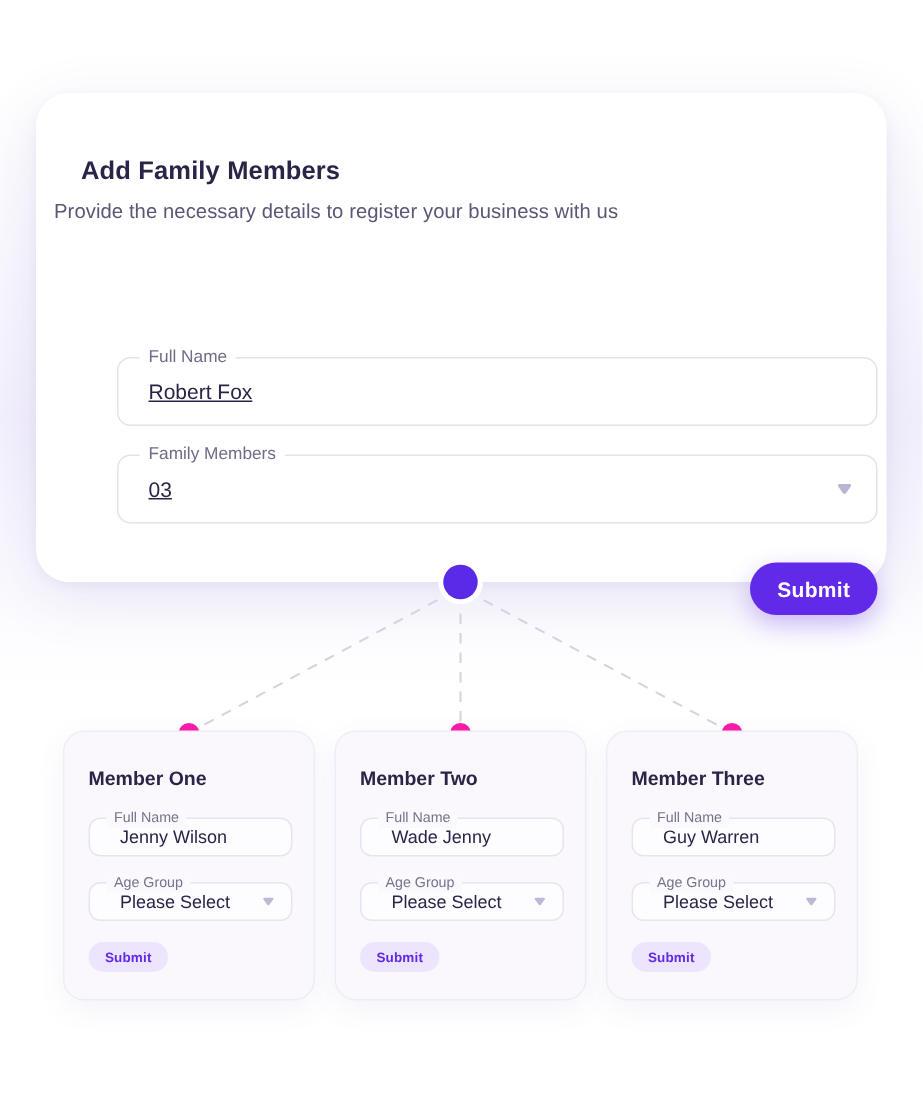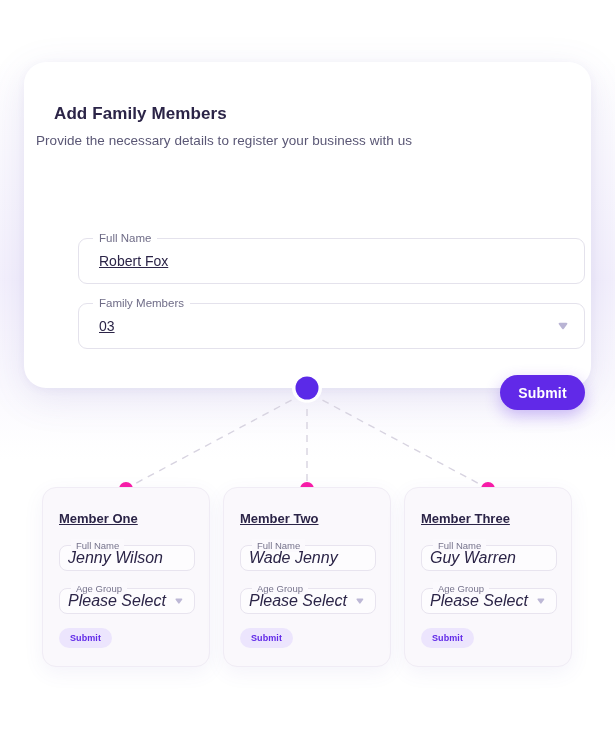--- a/index.html
+++ b/index.html
@@ -166,21 +166,20 @@
   .member-card.c2 { left: 223px; }
   .member-card.c3 { left: 404px; }
 
   .member-title {
     position: absolute;
     left: 16px;
     top: 23px;
     font-size: 13px;
     font-weight: bold;
     color: #2b2447;
-    text-decoration: underline;
   }
 
   .mfield {
     position: absolute;
     left: 16px;
     width: 136px;
     box-sizing: border-box;
     border: 1px solid #e8e4ef;
     border-radius: 8px;
     background: #fdfcfe;
@@ -191,27 +190,26 @@
     left: 11px;
     padding: 0 5px;
     background: #fbf9fd;
     font-size: 9.5px;
     color: #76738c;
     line-height: 13px;
     white-space: nowrap;
   }
   .mfield .value {
     position: absolute;
-    left: 8px;
+    left: 20px;
     top: 50%;
     transform: translateY(-50%);
-    font-size: 16px;
+    font-size: 12px;
     color: #2b2447;
     white-space: nowrap;
-    font-style: italic;
   }
   .mfield .caret { right: 11px; width: 9px; height: 7px; }
 
   .mfield-name  { top: 57px;  height: 26px; }
   .mfield-age   { top: 100px; height: 26px; }
 
   .submit-small {
     position: absolute;
     left: 16px;
     top: 140px;

